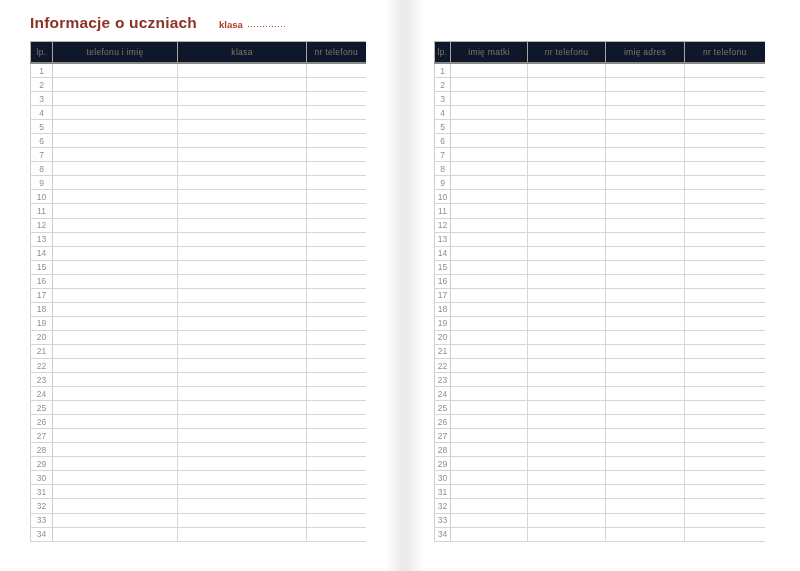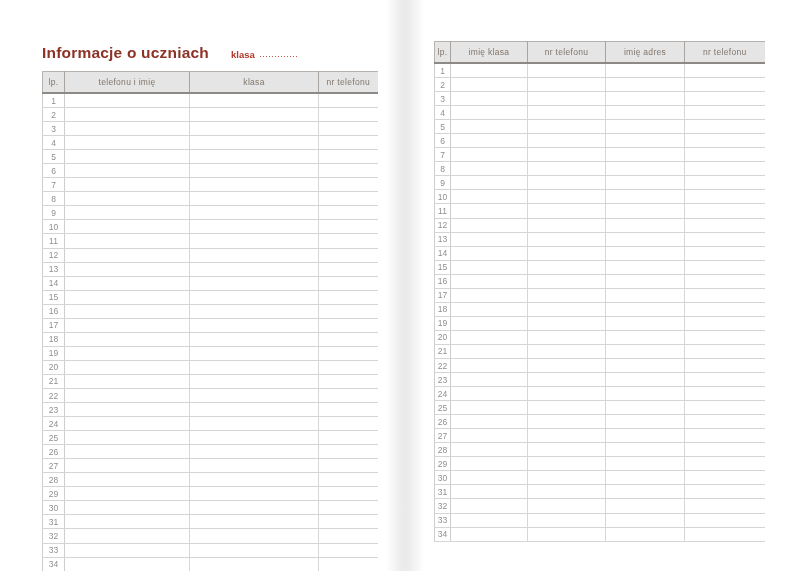--- a/index.html
+++ b/index.html
@@ -10,42 +10,42 @@
   }
   .gutter {
     position:absolute; left:386px; top:0; width:38px; height:571px;
     background:linear-gradient(90deg,
       rgba(130,130,130,0) 0%,
       rgba(130,130,130,0.16) 42%,
       rgba(130,130,130,0.16) 58%,
       rgba(130,130,130,0) 100%);
     pointer-events:none;
   }
-  .page-left  { position:absolute; left:42px;  top:14px; width:335px;margin-top:30px; }
+  .page-left  { position:absolute; left:30px;  top:14px; width:335px; }
   .page-right { position:absolute; left:434px; top:41px; width:330px; }
 
   .title-row { height:27px; white-space:nowrap; }
   .page-title {
     display:inline; margin:0;
     font-size:15.5px; font-weight:bold; letter-spacing:0.2px;
     color:#8d3227;
   }
   .klasa-label {
     font-size:9.5px; font-weight:bold; color:#b13a2b; margin-left:22px;
   }
   .klasa-dots {
     font-size:9px; color:#b13a2b; letter-spacing:0.5px; vertical-align:1px;
   }
 
   table { border-collapse:collapse; table-layout:fixed; }
   .page-left  table { width:335px; }
   .page-right table { width:330px; }
 
   thead th {
-    background:#e5e5e5;
+    background:#0f172a;
     border-top:1px solid #b7b2ae;
     border-bottom:2px solid #8c8986;
     height:20px; padding:0;
     font-size:8.5px; font-weight:normal; letter-spacing:0.3px;
     color:#80766c; text-align:center;
   }
   thead th.first { border-left:1px solid #b7b2ae; border-right:1px solid #a9a49f; }
   thead th.mid   { border-right:1px solid #a9a49f; }
 
   tbody td {
@@ -299,21 +299,21 @@
     <colgroup>
       <col style="width:16px">
         <col style="width:77px">
         <col style="width:78px">
         <col style="width:79px">
         <col style="width:80px">
     </colgroup>
     <thead>
       <tr>
         <th class="first">lp.</th>
-        <th class="mid">imię klasa</th>
+        <th class="mid">imię matki</th>
         <th class="mid">nr telefonu</th>
         <th class="mid">imię adres</th>
         <th>nr telefonu</th>
       </tr>
     </thead>
     <tbody>
         <tr>
           <td class="lp">1</td>
           <td class="mid"></td>
           <td class="mid"></td>

